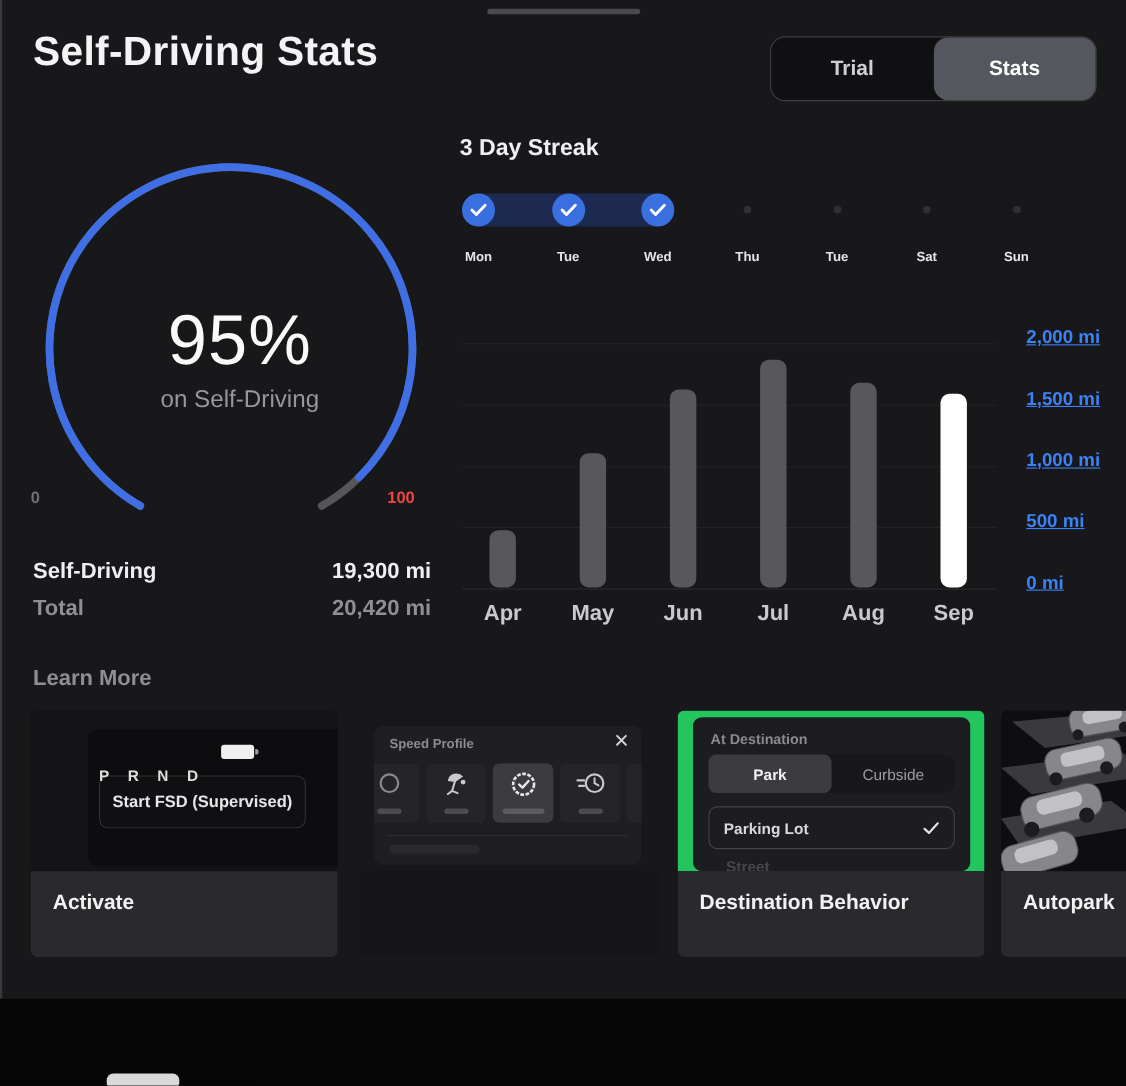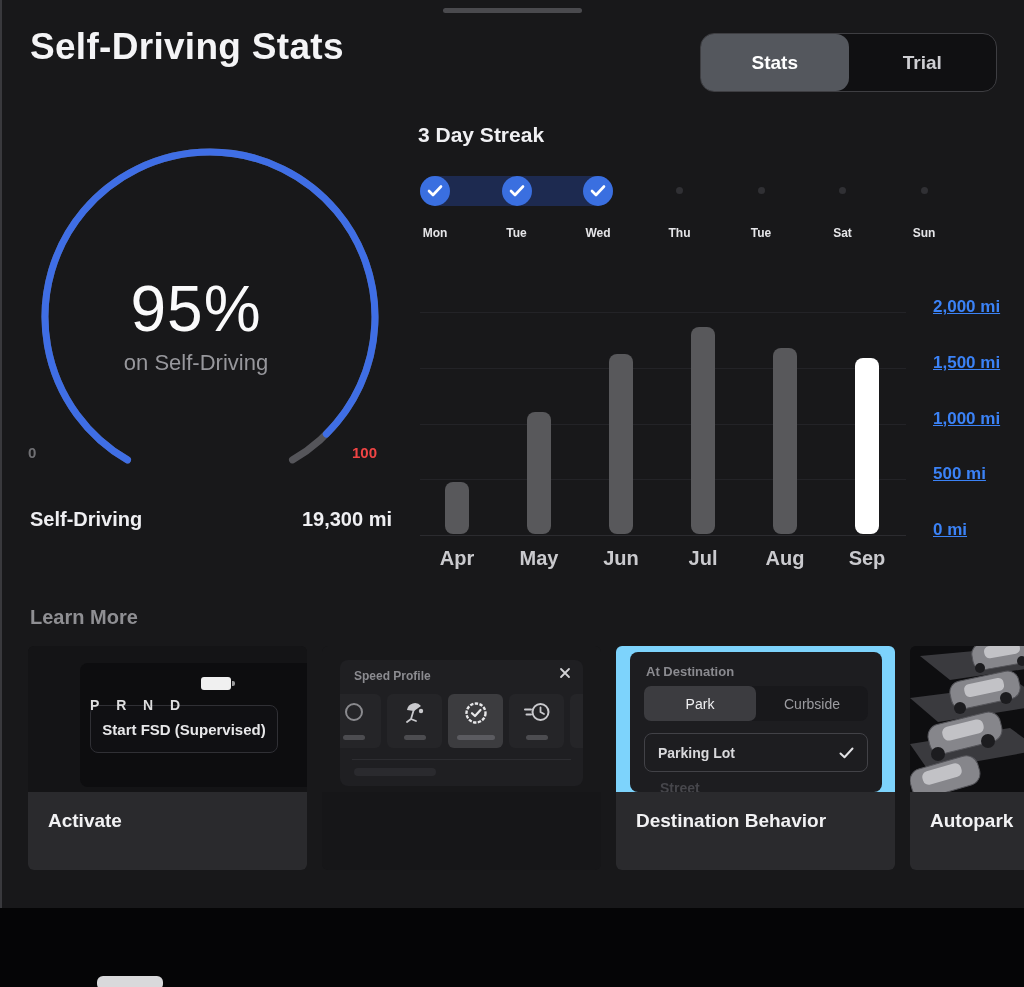--- a/index.html
+++ b/index.html
@@ -18,21 +18,21 @@
   
   .streak-title{position:absolute;left:418px;top:123px;font-size:21px;font-weight:bold;color:#f0f0f3;}
   #streak-days{position:absolute;left:405px;top:170px;width:570px;height:84px;}
   .streak-band{position:absolute;height:30px;border-radius:15px;background:#1d2a50;top:6px;}
   .check-circle{position:absolute;top:6px;width:30px;height:30px;border-radius:50%;background:#3a6fe0;
                 display:flex;align-items:center;justify-content:center;}
   .day-dot{position:absolute;top:17px;width:7px;height:7px;border-radius:50%;background:#303034;}
   .day-label{position:absolute;top:56px;width:60px;text-align:center;font-size:12px;font-weight:bold;color:#e5e5e8;}
   
   .gauge-svg{position:absolute;left:25px;top:148px;}
-  .gauge-center{position:absolute;left:46px;top:276px;width:300px;text-align:center;}
+  .gauge-center{position:absolute;left:68px;top:276px;width:300px;text-align:center;}
   .gauge-value{font-size:64px;font-weight:300;color:#fafafb;letter-spacing:1px;line-height:66px;}
   .gauge-caption{font-size:22px;color:#97979c;margin-top:8px;}
   .gauge-min{position:absolute;left:28px;top:444px;font-size:15px;color:#707074;font-weight:bold;}
   .gauge-max{position:absolute;left:352px;top:444px;font-size:15px;color:#ef4444;font-weight:bold;}
   
   .usage-row{position:absolute;left:30px;width:362px;display:flex;justify-content:space-between;
              font-size:20px;font-weight:bold;}
   .usage-row.primary{top:508px;color:#efeff2;}
   .usage-row.secondary{top:542px;color:#8f8f94;}
   
@@ -66,42 +66,42 @@
   .sp-tile.selected{background:#3c3c3f;}
   .sp-tile .tile-icon{position:absolute;left:50%;top:7px;transform:translateX(-50%);}
   .tile-bar{position:absolute;left:50%;bottom:8px;transform:translateX(-50%);height:5px;border-radius:3px;background:#4c4c50;}
   .sp-divider{position:absolute;left:12px;right:12px;top:99px;height:1px;background:#2d2d31;}
   .sp-placeholder{position:absolute;left:14px;top:108px;width:82px;height:8px;border-radius:4px;background:#2a2a2e;}
   
   .dest-panel{position:absolute;left:14px;top:6px;width:252px;height:140px;background:#1d1d20;border-radius:8px;padding:0;}
   .dest-heading{position:absolute;left:16px;top:12px;font-size:13px;color:#8a8a8f;font-weight:bold;}
   .dest-seg{position:absolute;left:14px;top:34px;width:224px;height:35px;display:flex;border-radius:8px;background:#18181b;}
   .dest-seg-cell{flex:1;display:flex;align-items:center;justify-content:center;font-size:14px;color:#9c9ca1;border-radius:7px;}
-  .dest-seg-cell.selected{background:#3c3c40;color:#f1f1f3;font-weight:normal;}
+  .dest-seg-cell.selected{background:#3c3c40;color:#f1f1f3;font-weight:bold;}
   .dest-option{position:absolute;left:14px;top:81px;width:224px;height:39px;border:1.5px solid #424247;border-radius:8px;
                display:flex;align-items:center;justify-content:space-between;padding:0 13px;font-size:14px;color:#d9d9dc;font-weight:bold;}
   .dest-next{position:absolute;left:30px;top:128px;font-size:14px;color:#46464b;font-weight:bold;}
   
   .autopark-art{position:absolute;inset:0;background:radial-gradient(circle at 92% 58%,rgba(210,210,220,.30),rgba(0,0,0,0) 34%),#0e0e10;}
   
   .dock{position:absolute;left:0;top:908px;width:1024px;height:79px;background:#050506;}
   .active-pill{position:absolute;left:97px;top:976px;width:66px;height:14px;border-radius:6px;background:#d9d9db;}
 </style>
 </head>
 <body>
 
 <div class="stage">
   <div class="edge-line"></div>
   <div class="drag-handle"></div>
 
   <div class="page-title">Self-Driving Stats</div>
 
   <div class="toggle">
+    <div class="toggle-cell">Trial</div>
     <div class="toggle-cell selected">Stats</div>
-    <div class="toggle-cell">Trial</div>
   </div>
 
   <div class="streak-title">3 Day Streak</div>
   <div id="streak-days">
       <div class="streak-band" style="left: 15px; width: 193px; background: rgb(29, 42, 80);"></div>
       <div class="check-circle" style="left: 15px; background: rgb(58, 111, 224);">
         <svg width="16" height="14" viewBox="0 0 16 14">
           <path d="M2 7 L6 11 L14 2.5" fill="none" stroke="#fff" stroke-width="2.6" stroke-linecap="round" stroke-linejoin="round"></path>
         </svg>
       </div>
@@ -135,20 +135,24 @@
   <div class="gauge-center">
     <div class="gauge-value">95%</div>
     <div class="gauge-caption">on Self-Driving</div>
   </div>
   <div class="gauge-min">0</div>
   <div class="gauge-max">100</div>
 
   <div class="usage-row primary">
     <span>Self-Driving</span>
     <span>19,300 mi</span>
+  </div>
+  <div class="usage-row secondary">
+    <span>Total</span>
+    <span>20,420 mi</span>
   </div>
 
   <div id="chart-plot">
       <div class="gridline" style="top: 32px;"></div>
       <div class="gridline" style="top: 87.75px;"></div>
       <div class="gridline" style="top: 143.5px;"></div>
       <div class="gridline" style="top: 199.25px;"></div>
       <div class="gridline baseline" style="top: 255px;"></div>
       <div class="bar" style="left: 25px; height: 52px; background: rgb(88, 88, 91);"></div>
       <div class="bar" style="left: 107px; height: 122px; background: rgb(88, 88, 91);"></div>
@@ -227,21 +231,21 @@
             </div>
             <div class="sp-tile" style="left: 230px;"></div>
           </div>
         <div class="sp-divider"></div>
         <div class="sp-placeholder"></div>
       </div>
     </div>
   </div>
 
   <div class="card" style="left:616px;">
-    <div class="card-thumb" style="background:#7dd3fc;">
+    <div class="card-thumb" style="background:#22c55e;">
       <div class="dest-panel">
         <span class="dest-heading">At Destination</span>
         <div class="dest-seg">
           <div class="dest-seg-cell selected">Park</div>
           <div class="dest-seg-cell">Curbside</div>
         </div>
         <div class="dest-option">
           <span>Parking Lot</span>
           <svg width="15" height="12" viewBox="0 0 15 12">
             <path d="M1.5 6.5 L5.5 10.2 L13.5 1.5" fill="none" stroke="#e2e2e5" stroke-width="2" stroke-linecap="round" stroke-linejoin="round"></path>

